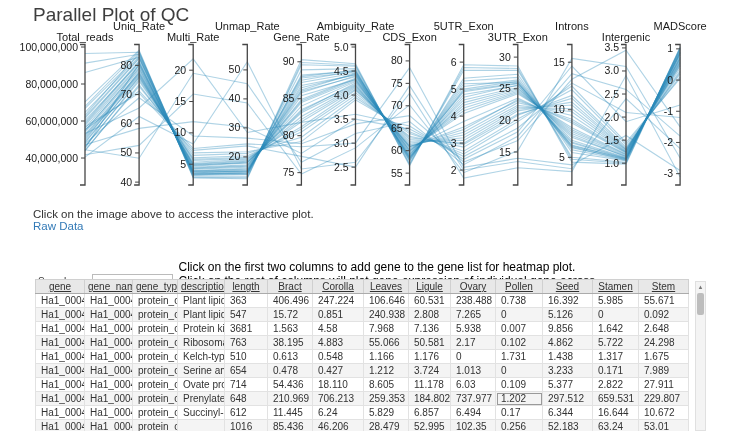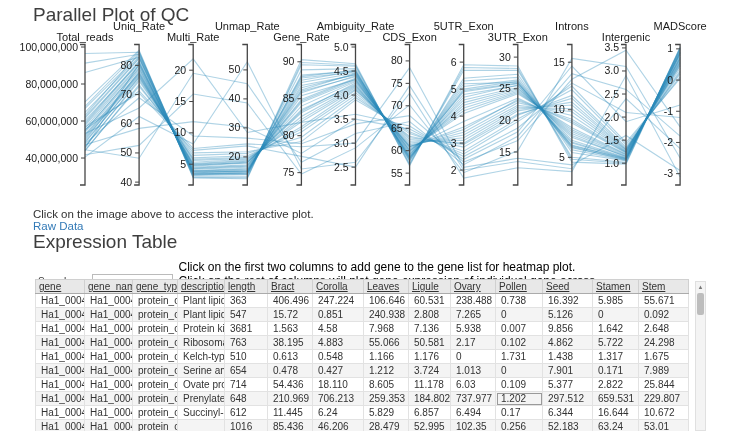--- a/index.html
+++ b/index.html
@@ -10,21 +10,21 @@
   .caption{position:absolute;left:33px;top:208px;font-size:11.5px;color:#333;}
   .rawdata{position:absolute;left:33px;top:212px;font-size:11.5px;color:#337ab7;text-decoration:none;cursor:pointer;margin-top:8px;}
   .table-heading{position:absolute;left:33px;top:231px;font-size:19px;font-weight:400;color:#3e3e3e;}
   .search-row{position:absolute;left:38px;top:260px;font-size:10px;color:#333;display:flex;align-items:center;}
   .search-row label{margin-right:20px;}
   .search-row input{width:75px;height:13px;border:1px solid #bbb;font-size:10px;padding:0 2px;
     font-family:"Liberation Sans",sans-serif;}
   .instructions{margin-left:5px;font-weight:normal;color:#000;font-size:12px;}
   table.expr{position:absolute;left:35px;top:279px;width:653px;border-collapse:collapse;table-layout:fixed;
     font-size:10px;color:#333;}
-  table.expr th{height:13px;background:#e8e8e8;font-weight:400;text-align:left;color:#333;
+  table.expr th{height:13px;background:#e8e8e8;font-weight:400;text-align:center;color:#333;
     text-decoration:underline;border:1px solid #d0d0d0;border-bottom:1px solid #ababab;
     overflow:hidden;white-space:nowrap;padding:0 3px;cursor:pointer;}
   table.expr td{height:14px;border:1px solid #e2e2e2;padding:0 5px;overflow:hidden;white-space:nowrap;
     background:#fff;cursor:pointer;box-sizing:border-box;}
   table.expr tr:nth-child(even) td{background:#f4f4f4;}
   table.expr td.focused{outline:1.5px solid #9a9a9a;outline-offset:-2px;}
   .vscroll{position:absolute;left:695px;top:281px;width:11px;height:150px;background:#f4f4f4;
     border:1px solid #e0e0e0;box-sizing:border-box;}
   .vscroll .arrow{width:100%;height:10px;font-size:6px;color:#777;text-align:center;line-height:11px;cursor:pointer;}
   .vscroll .thumb{position:absolute;left:1px;top:11px;width:7px;height:22px;background:#bdbdbd;border-radius:2px;cursor:pointer;}
@@ -236,21 +236,20 @@
         <line x1="676.1" x2="680.1" y1="173.6422018348624" y2="173.6422018348624" stroke="#454545" stroke-width="1"></line>
         <text x="673.1" y="177.1422018348624" text-anchor="end" font-size="10.5" fill="#1a1a1a">-3</text>
         <text x="680.1" y="30" text-anchor="middle" font-size="11" fill="#1a1a1a">MADScore</text>
       </g>
     </svg>
 
   <div class="caption">Click on the image above to access the interactive plot.</div>
 
   <a class="rawdata">Raw Data</a>
 
-  <div class="table-heading">Expression Table</div>
 
   <div class="search-row">
     <label>Search:</label>
     <input type="text" value="" style="">
     <span class="instructions">Click on the first two columns to add gene to the gene list for heatmap plot. Click on the rest of columns will plot gene expression of individual gene across all samples.</span>
   </div>
 
   <table class="expr">
     <colgroup>
         <col style="width: 49px;">
@@ -372,39 +371,39 @@
           <td>Ha1_0004...</td>
           <td>protein_co...</td>
           <td>Serine am...</td>
           <td>654</td>
           <td>0.478</td>
           <td>0.427</td>
           <td>1.212</td>
           <td>3.724</td>
           <td>1.013</td>
           <td>0</td>
-          <td>7.901</td>
+          <td>3.233</td>
           <td>0.171</td>
           <td>7.989</td>
         </tr>
         <tr>
           <td>Ha1_0004...</td>
           <td>Ha1_0004...</td>
           <td>protein_co...</td>
           <td>Ovate prot...</td>
           <td>714</td>
           <td>54.436</td>
           <td>18.110</td>
           <td>8.605</td>
           <td>11.178</td>
           <td>6.03</td>
           <td>0.109</td>
           <td>5.377</td>
           <td>2.822</td>
-          <td>25.844</td>
+          <td>27.911</td>
         </tr>
         <tr>
           <td>Ha1_0004...</td>
           <td>Ha1_0004...</td>
           <td>protein_co...</td>
           <td>Prenylated...</td>
           <td>648</td>
           <td>210.969</td>
           <td>706.213</td>
           <td>259.353</td>

